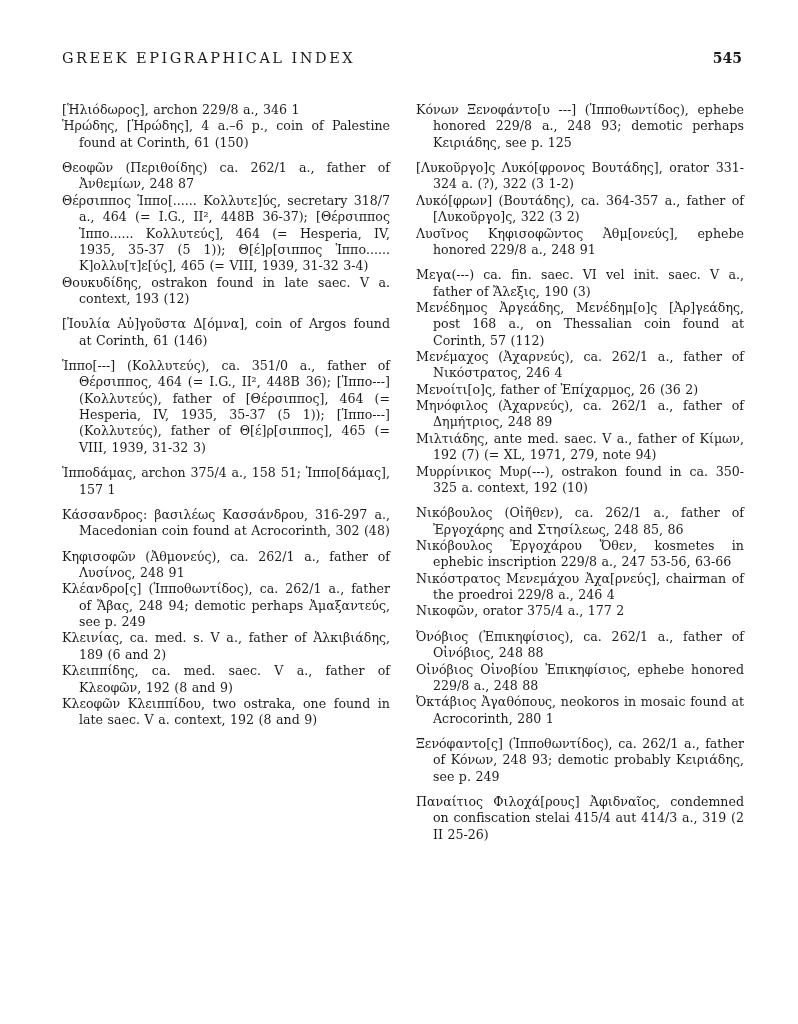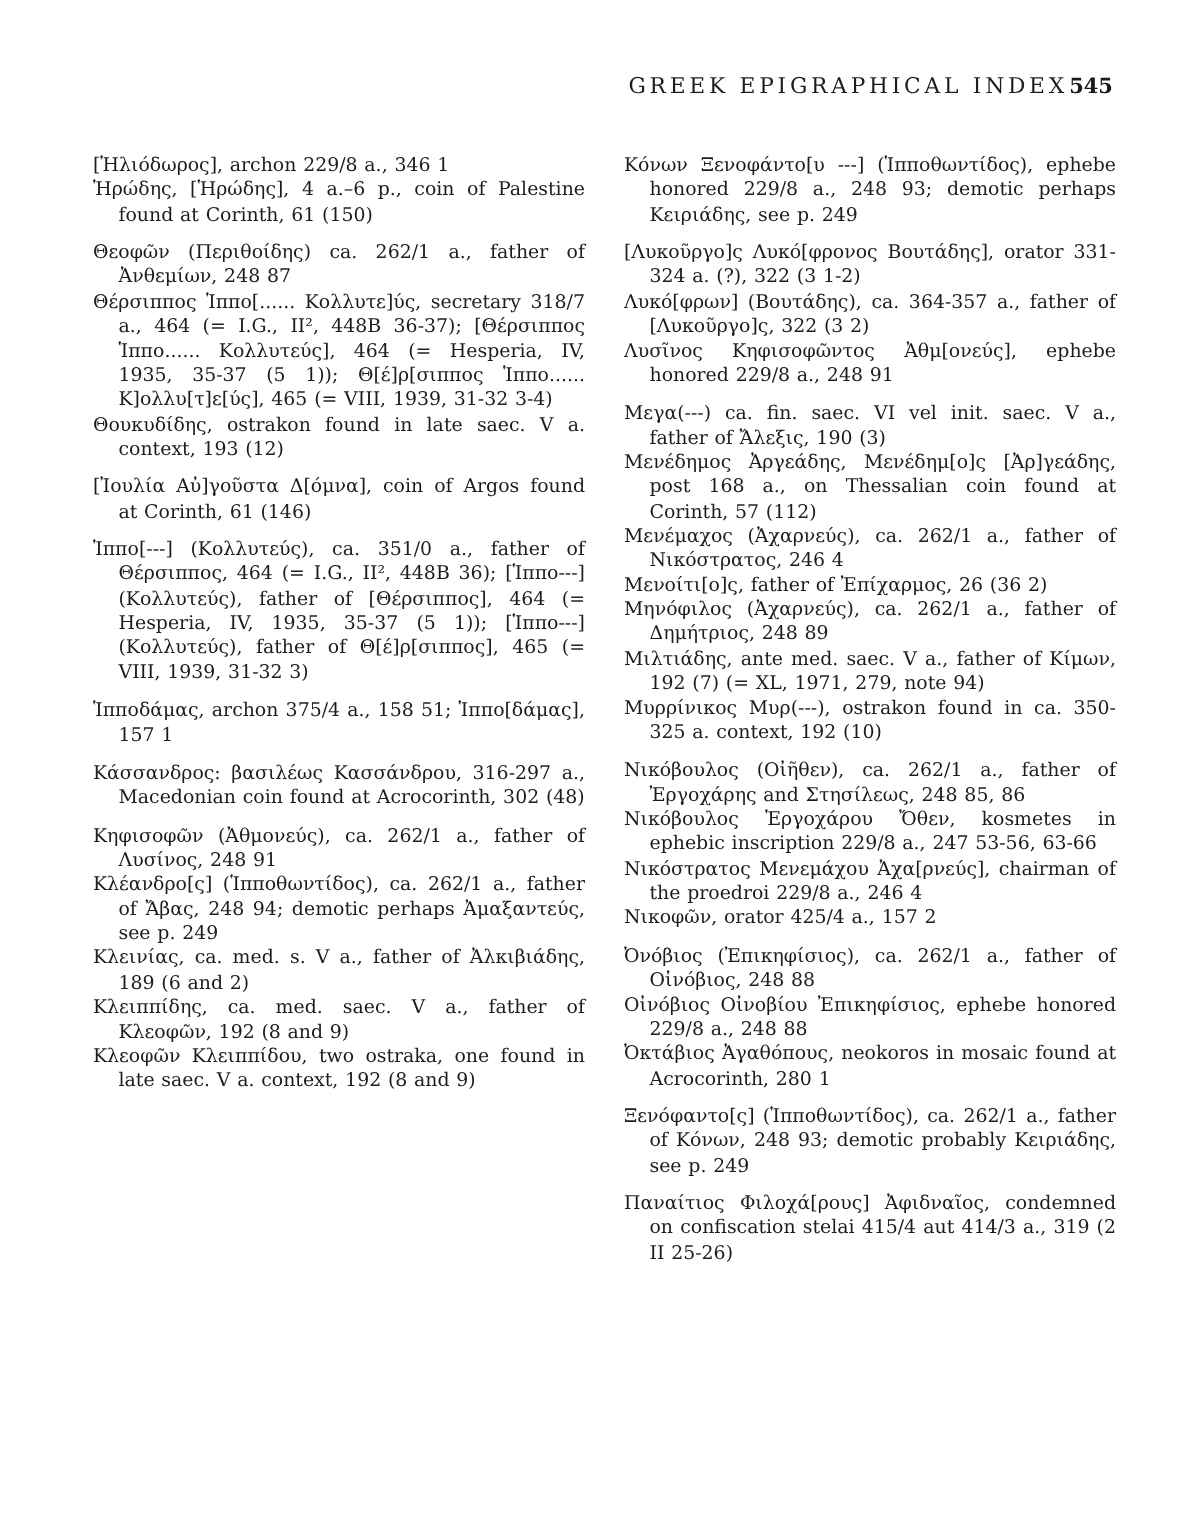--- a/index.html
+++ b/index.html
@@ -19,22 +19,22 @@
     box-sizing: border-box;
   }
   .header {
     position: relative;
     margin: 50px 56px 0 62px;
     height: 22px;
   }
   .title {
     position: absolute;
     left: 0;
-    right: 30px;
-    text-align: right;
+    right: 15px;
+    text-align: left;
     font-size: 14.5px;
     letter-spacing: 2.5px;
     white-space: nowrap;
   }
   .pagenum {
     position: absolute;
     right: 0;
     top: 0;
     font-size: 14px;
     font-weight: bold;
@@ -94,41 +94,41 @@
         <div class="group">
           <p class="entry">Κηφισοφῶν (Ἀθμονεύς), ca. 262/1 a., father of Λυσίνος, 248 91</p>
           <p class="entry">Κλέανδρο[ς] (Ἱπποθωντίδος), ca. 262/1 a., father of Ἄβας, 248 94; demotic perhaps Ἀμαξαντεύς, see p. 249</p>
           <p class="entry">Κλεινίας, ca. med. s. V a., father of Ἀλκιβιάδης, 189 (6 and 2)</p>
           <p class="entry">Κλειππίδης, ca. med. saec. V a., father of Κλεοφῶν, 192 (8 and 9)</p>
           <p class="entry">Κλεοφῶν Κλειππίδου, two ostraka, one found in late saec. V a. context, 192 (8 and 9)</p>
         </div>
       </div>
     <div class="col" id="col-right">
         <div class="group">
-          <p class="entry">Κόνων Ξενοφάντο[υ ---] (Ἱπποθωντίδος), ephebe honored 229/8 a., 248 93; demotic perhaps Κειριάδης, see p. 249</p>
+          <p class="entry">Κόνων Ξενοφάντο[υ ---] (Ἱπποθωντίδος), ephebe honored 229/8 a., 248 93; demotic perhaps Κειριάδης, see p. 125</p>
         </div>
         <div class="group">
           <p class="entry">[Λυκοῦργο]ς Λυκό[φρονος Βουτάδης], orator 331-324 a. (?), 322 (3 1-2)</p>
           <p class="entry">Λυκό[φρων] (Βουτάδης), ca. 364-357 a., father of [Λυκοῦργο]ς, 322 (3 2)</p>
           <p class="entry">Λυσῖνος Κηφισοφῶντος Ἀθμ[ονεύς], ephebe honored 229/8 a., 248 91</p>
         </div>
         <div class="group">
           <p class="entry">Μεγα(---) ca. fin. saec. VI vel init. saec. V a., father of Ἄλεξις, 190 (3)</p>
           <p class="entry">Μενέδημος Ἀργεάδης, Μενέδημ[ο]ς [Ἀρ]γεάδης, post 168 a., on Thessalian coin found at Corinth, 57 (112)</p>
           <p class="entry">Μενέμαχος (Ἀχαρνεύς), ca. 262/1 a., father of Νικόστρατος, 246 4</p>
           <p class="entry">Μενοίτι[ο]ς, father of Ἐπίχαρμος, 26 (36 2)</p>
           <p class="entry">Μηνόφιλος (Ἀχαρνεύς), ca. 262/1 a., father of Δημήτριος, 248 89</p>
           <p class="entry">Μιλτιάδης, ante med. saec. V a., father of Κίμων, 192 (7) (= XL, 1971, 279, note 94)</p>
           <p class="entry">Μυρρίνικος Μυρ(---), ostrakon found in ca. 350-325 a. context, 192 (10)</p>
         </div>
         <div class="group">
           <p class="entry">Νικόβουλος (Οἰῆθεν), ca. 262/1 a., father of Ἐργοχάρης and Στησίλεως, 248 85, 86</p>
           <p class="entry">Νικόβουλος Ἐργοχάρου Ὄθεν, kosmetes in ephebic inscription 229/8 a., 247 53-56, 63-66</p>
           <p class="entry">Νικόστρατος Μενεμάχου Ἀχα[ρνεύς], chairman of the proedroi 229/8 a., 246 4</p>
-          <p class="entry">Νικοφῶν, orator 425/4 a., 157 2</p>
+          <p class="entry">Νικοφῶν, orator 375/4 a., 177 2</p>
         </div>
         <div class="group">
           <p class="entry">Ὀνόβιος (Ἐπικηφίσιος), ca. 262/1 a., father of Οἰνόβιος, 248 88</p>
           <p class="entry">Οἰνόβιος Οἰνοβίου Ἐπικηφίσιος, ephebe honored 229/8 a., 248 88</p>
           <p class="entry">Ὀκτάβιος Ἀγαθόπους, neokoros in mosaic found at Acrocorinth, 280 1</p>
         </div>
         <div class="group">
           <p class="entry">Ξενόφαντο[ς] (Ἱπποθωντίδος), ca. 262/1 a., father of Κόνων, 248 93; demotic probably Κειριάδης, see p. 249</p>
         </div>
         <div class="group">

